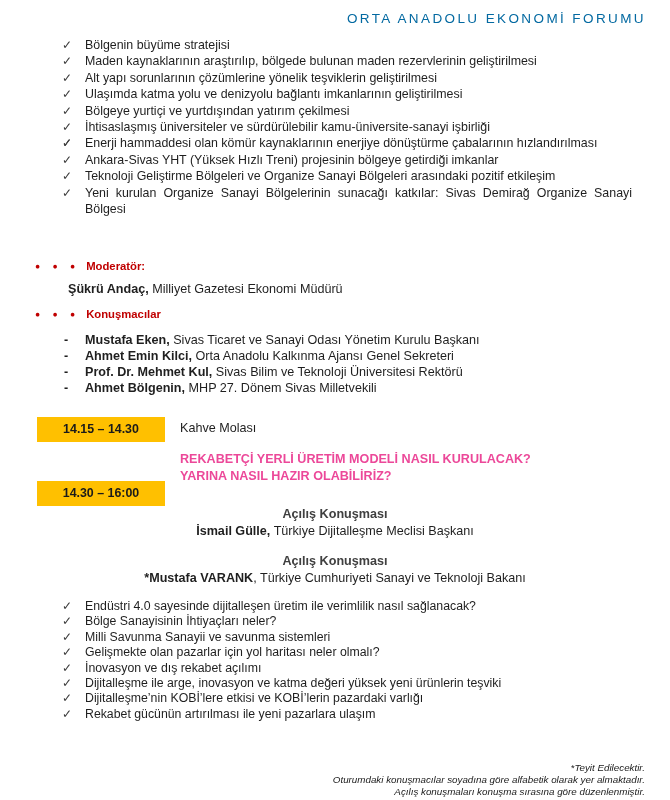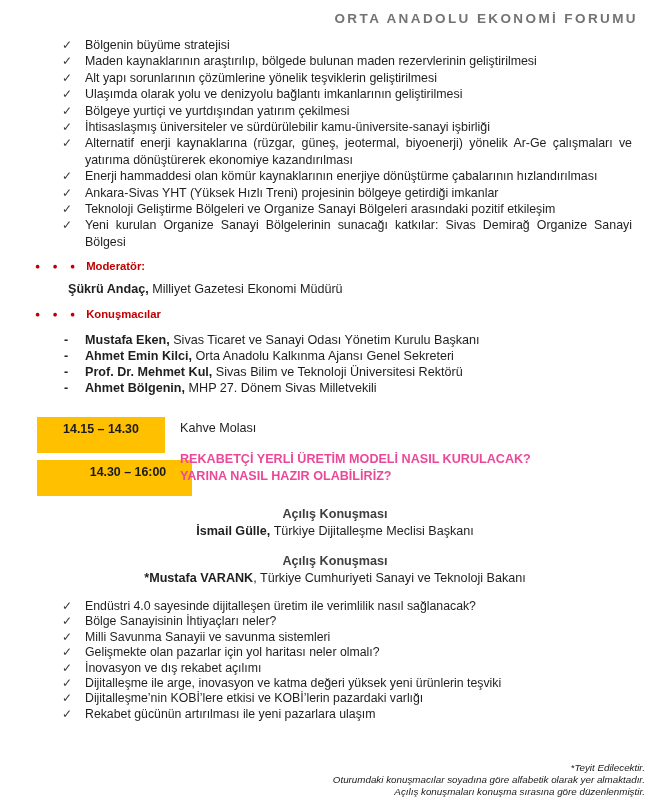--- a/index.html
+++ b/index.html
@@ -5,23 +5,23 @@
   html,body{margin:0;padding:0;background:#ffffff;}
   .page{
     position:relative;
     width:670px;height:800px;
     background:#ffffff;
     font-family:"Liberation Sans", sans-serif;
     color:#1f1f1f;
     overflow:hidden;
   }
   .header-title{
-    position:absolute;top:11px;right:32px;
-    color:#737373;font-size:13.5px;letter-spacing:2.4px;
-    font-weight:700;white-space:nowrap;
+    position:absolute;top:11px;right:24px;
+    color:#0369a1;font-size:13.5px;letter-spacing:2.4px;
+    font-weight:400;white-space:nowrap;
   }
   .check-list{position:absolute;left:62px;right:38px;}
   .check-list--first{top:37px;}
   .check-list--second{top:599px;}
   .check-item{
     position:relative;padding-left:23px;
     text-align:justify;
     font-size:12.4px;line-height:16.4px;
   }
   .check-list--second .check-item{font-size:12.3px;line-height:15.4px;}
@@ -40,28 +40,28 @@
     color:#c00000;font-size:8.5px;letter-spacing:5px;
     vertical-align:1.5px;margin-right:6px;
   }
   .person-line{font-size:12.6px;line-height:16px;}
   .person-line .name{font-weight:bold;}
   .moderator-person{position:absolute;left:68px;top:281px;}
   .speakers-list{position:absolute;left:62px;top:333px;right:38px;}
   .dash-item{position:relative;padding-left:23px;font-size:12.6px;line-height:15.9px;}
   .dash-glyph{position:absolute;left:2px;top:0;font-weight:bold;}
   .time-box{
-    position:absolute;left:37px;width:128px;height:36px;
+    position:absolute;left:37px;width:128px;height:25px;
     background:#ffc000;
     text-align:center;line-height:25px;
     font-weight:bold;font-size:12.4px;color:#1a1a1a;
     white-space:nowrap;
   }
   .time-box--coffee{top:417px;}
-  .time-box--session{top:460px;padding-left:27px;}
+  .time-box--session{top:481px;}
   .coffee-label{
     position:absolute;left:180px;top:421px;
     font-size:12.6px;
   }
   .session-block{
     position:absolute;left:180px;top:451px;right:30px;
     font-size:12.6px;line-height:16.6px;
   }
   .session-no{color:#4472c4;font-weight:bold;}
   .session-title{font-weight:bold;color:#ec4899;}
@@ -83,24 +83,24 @@
 <body>
 
 <div class="page">
 
   <div class="header-title">ORTA ANADOLU EKONOMİ FORUMU</div>
 
   <div class="check-list check-list--first">
     <div class="check-item"><span class="check-glyph">✓</span><span>Bölgenin büyüme stratejisi</span></div>
     <div class="check-item"><span class="check-glyph">✓</span><span>Maden kaynaklarının araştırılıp, bölgede bulunan maden rezervlerinin geliştirilmesi</span></div>
     <div class="check-item"><span class="check-glyph">✓</span><span>Alt yapı sorunlarının çözümlerine yönelik teşviklerin geliştirilmesi</span></div>
-    <div class="check-item"><span class="check-glyph">✓</span><span>Ulaşımda olarak yolu ve denizyolu bağlantı imkanlarının geliştirilmesi</span></div>
+    <div class="check-item"><span class="check-glyph">✓</span><span>Ulaşımda katma yolu ve denizyolu bağlantı imkanlarının geliştirilmesi</span></div>
     <div class="check-item"><span class="check-glyph">✓</span><span>Bölgeye yurtiçi ve yurtdışından yatırım çekilmesi</span></div>
     <div class="check-item"><span class="check-glyph">✓</span><span>İhtisaslaşmış üniversiteler ve sürdürülebilir kamu-üniversite-sanayi işbirliği</span></div>
-    <div class="check-item"><span class="check-glyph">✓</span><span>Alternatif enerji kaynaklarına (rüzgar, güneş, jeotermal, biyoenerji) yönelik Ar-Ge çalışmaları ve yatırıma dönüştürerek ekonomiye kazandırılması</span></div>
+    <div class="check-item"><span class="check-glyph">✓</span></div>
     <div class="check-item"><span class="check-glyph">✓</span><span>Enerji hammaddesi olan kömür kaynaklarının enerjiye dönüştürme çabalarının hızlandırılması</span></div>
     <div class="check-item"><span class="check-glyph">✓</span><span>Ankara-Sivas YHT (Yüksek Hızlı Treni) projesinin bölgeye getirdiği imkanlar</span></div>
     <div class="check-item"><span class="check-glyph">✓</span><span>Teknoloji Geliştirme Bölgeleri ve Organize Sanayi Bölgeleri arasındaki pozitif etkileşim</span></div>
     <div class="check-item"><span class="check-glyph">✓</span><span>Yeni kurulan Organize Sanayi Bölgelerinin sunacağı katkılar: Sivas Demirağ Organize Sanayi Bölgesi</span></div>
   </div>
 
   <div class="section-label label-moderator">
     <span class="dots">● ● ●</span><span>Moderatör:</span>
   </div>
   <div class="person-line moderator-person">

